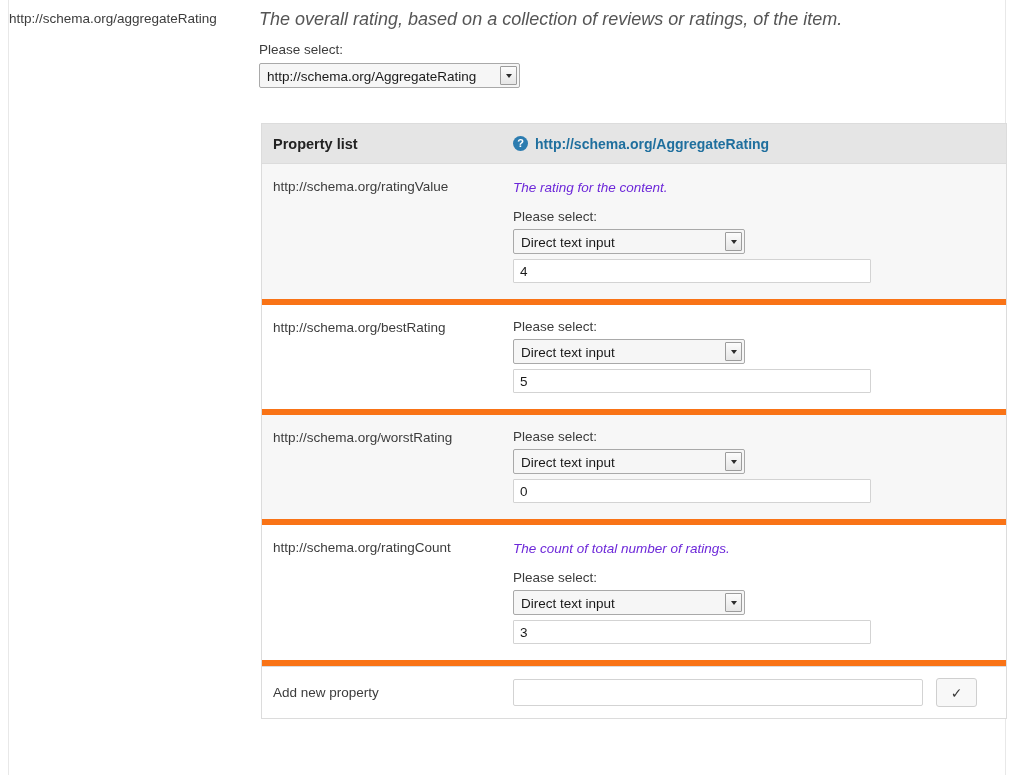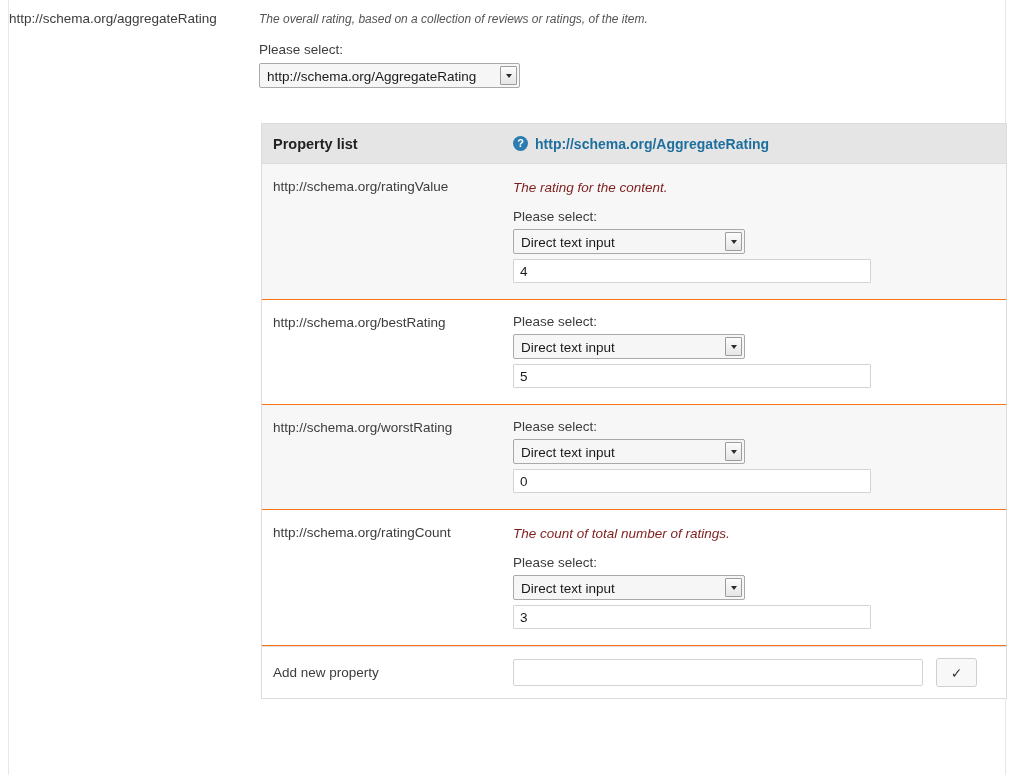--- a/index.html
+++ b/index.html
@@ -40,21 +40,21 @@
     left: 9px; top: 10px;
     width: 235px;
     font-size: 13.5px;
     color: #3c3c3c;
     line-height: 18px;
   }
   .top-desc {
     position: absolute;
     left: 259px; top: 10px;
     width: 720px;
-    font-size: 12px;
+    font-size: 18px;
     font-style: italic;
     color: #555555;
     line-height: 19px;
   }
   .top-select-label {
     position: absolute;
     left: 259px; top: 42px;
     font-size: 13.5px;
     color: #3c3c3c;
   }
@@ -105,21 +105,21 @@
     position: absolute;
     left: 261px; top: 123px;
     width: 746px;
     border: 1px solid #dcdcdc;
     background: #ffffff;
   }
 
   .prow {
     position: relative;
     display: flex;
-    border-bottom: 1px solid #f97316;
+    border-bottom: 6px solid #f97316;
   }
   .prow:last-child { border-bottom: none; }
 
   .prow.header {
     background: #e5e5e5;
     height: 40px;
     align-items: center;
     border-bottom: 1px solid #dcdcdc;
   }
   .prow.shaded { background: #f7f7f7; }
@@ -168,21 +168,21 @@
     font-size: 14px;
     font-weight: bold;
     color: #1f6f9e;
     text-decoration: none;
     cursor: pointer;
   }
 
   .prop-desc {
     font-size: 13.5px;
     font-style: italic;
-    color: #7f1d1d;
+    color: #6d28d9;
     line-height: 19px;
     margin: 0 0 12px 0;
     max-width: 468px;
   }
   .prop-select-label {
     font-size: 13.5px;
     color: #3c3c3c;
     margin-bottom: 5px;
   }
   .sel-inner { width: 232px; margin-bottom: 5px; }

